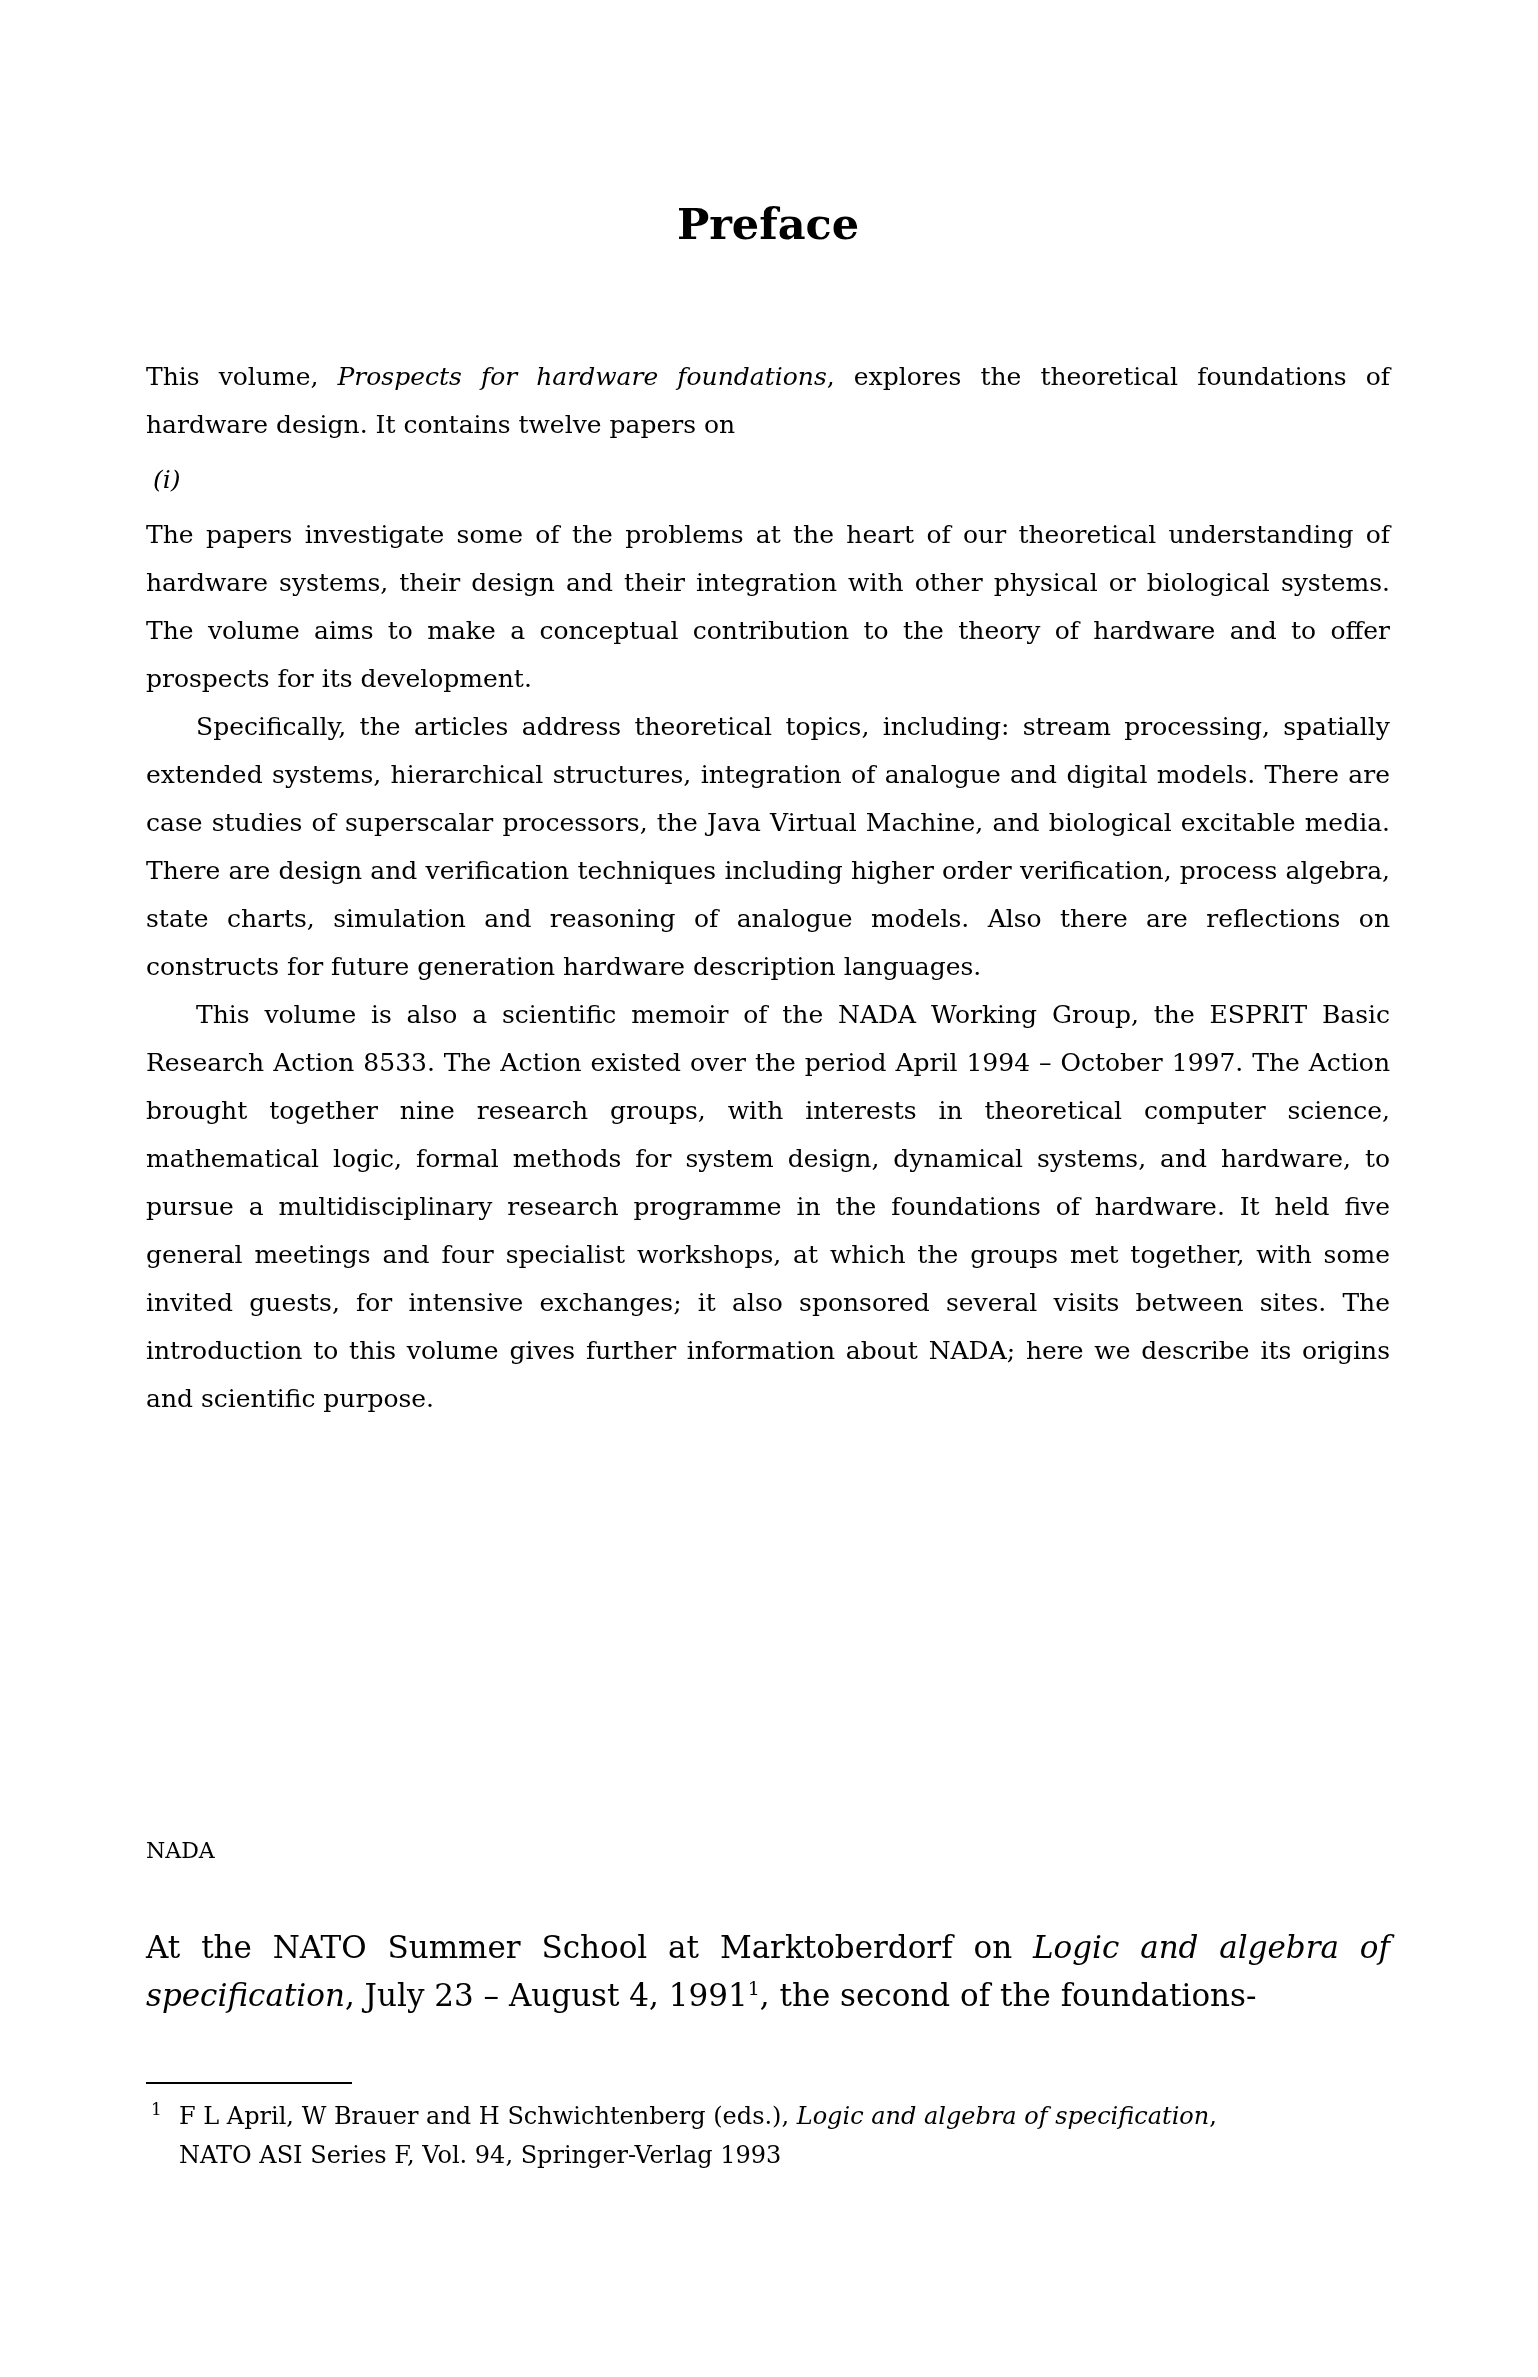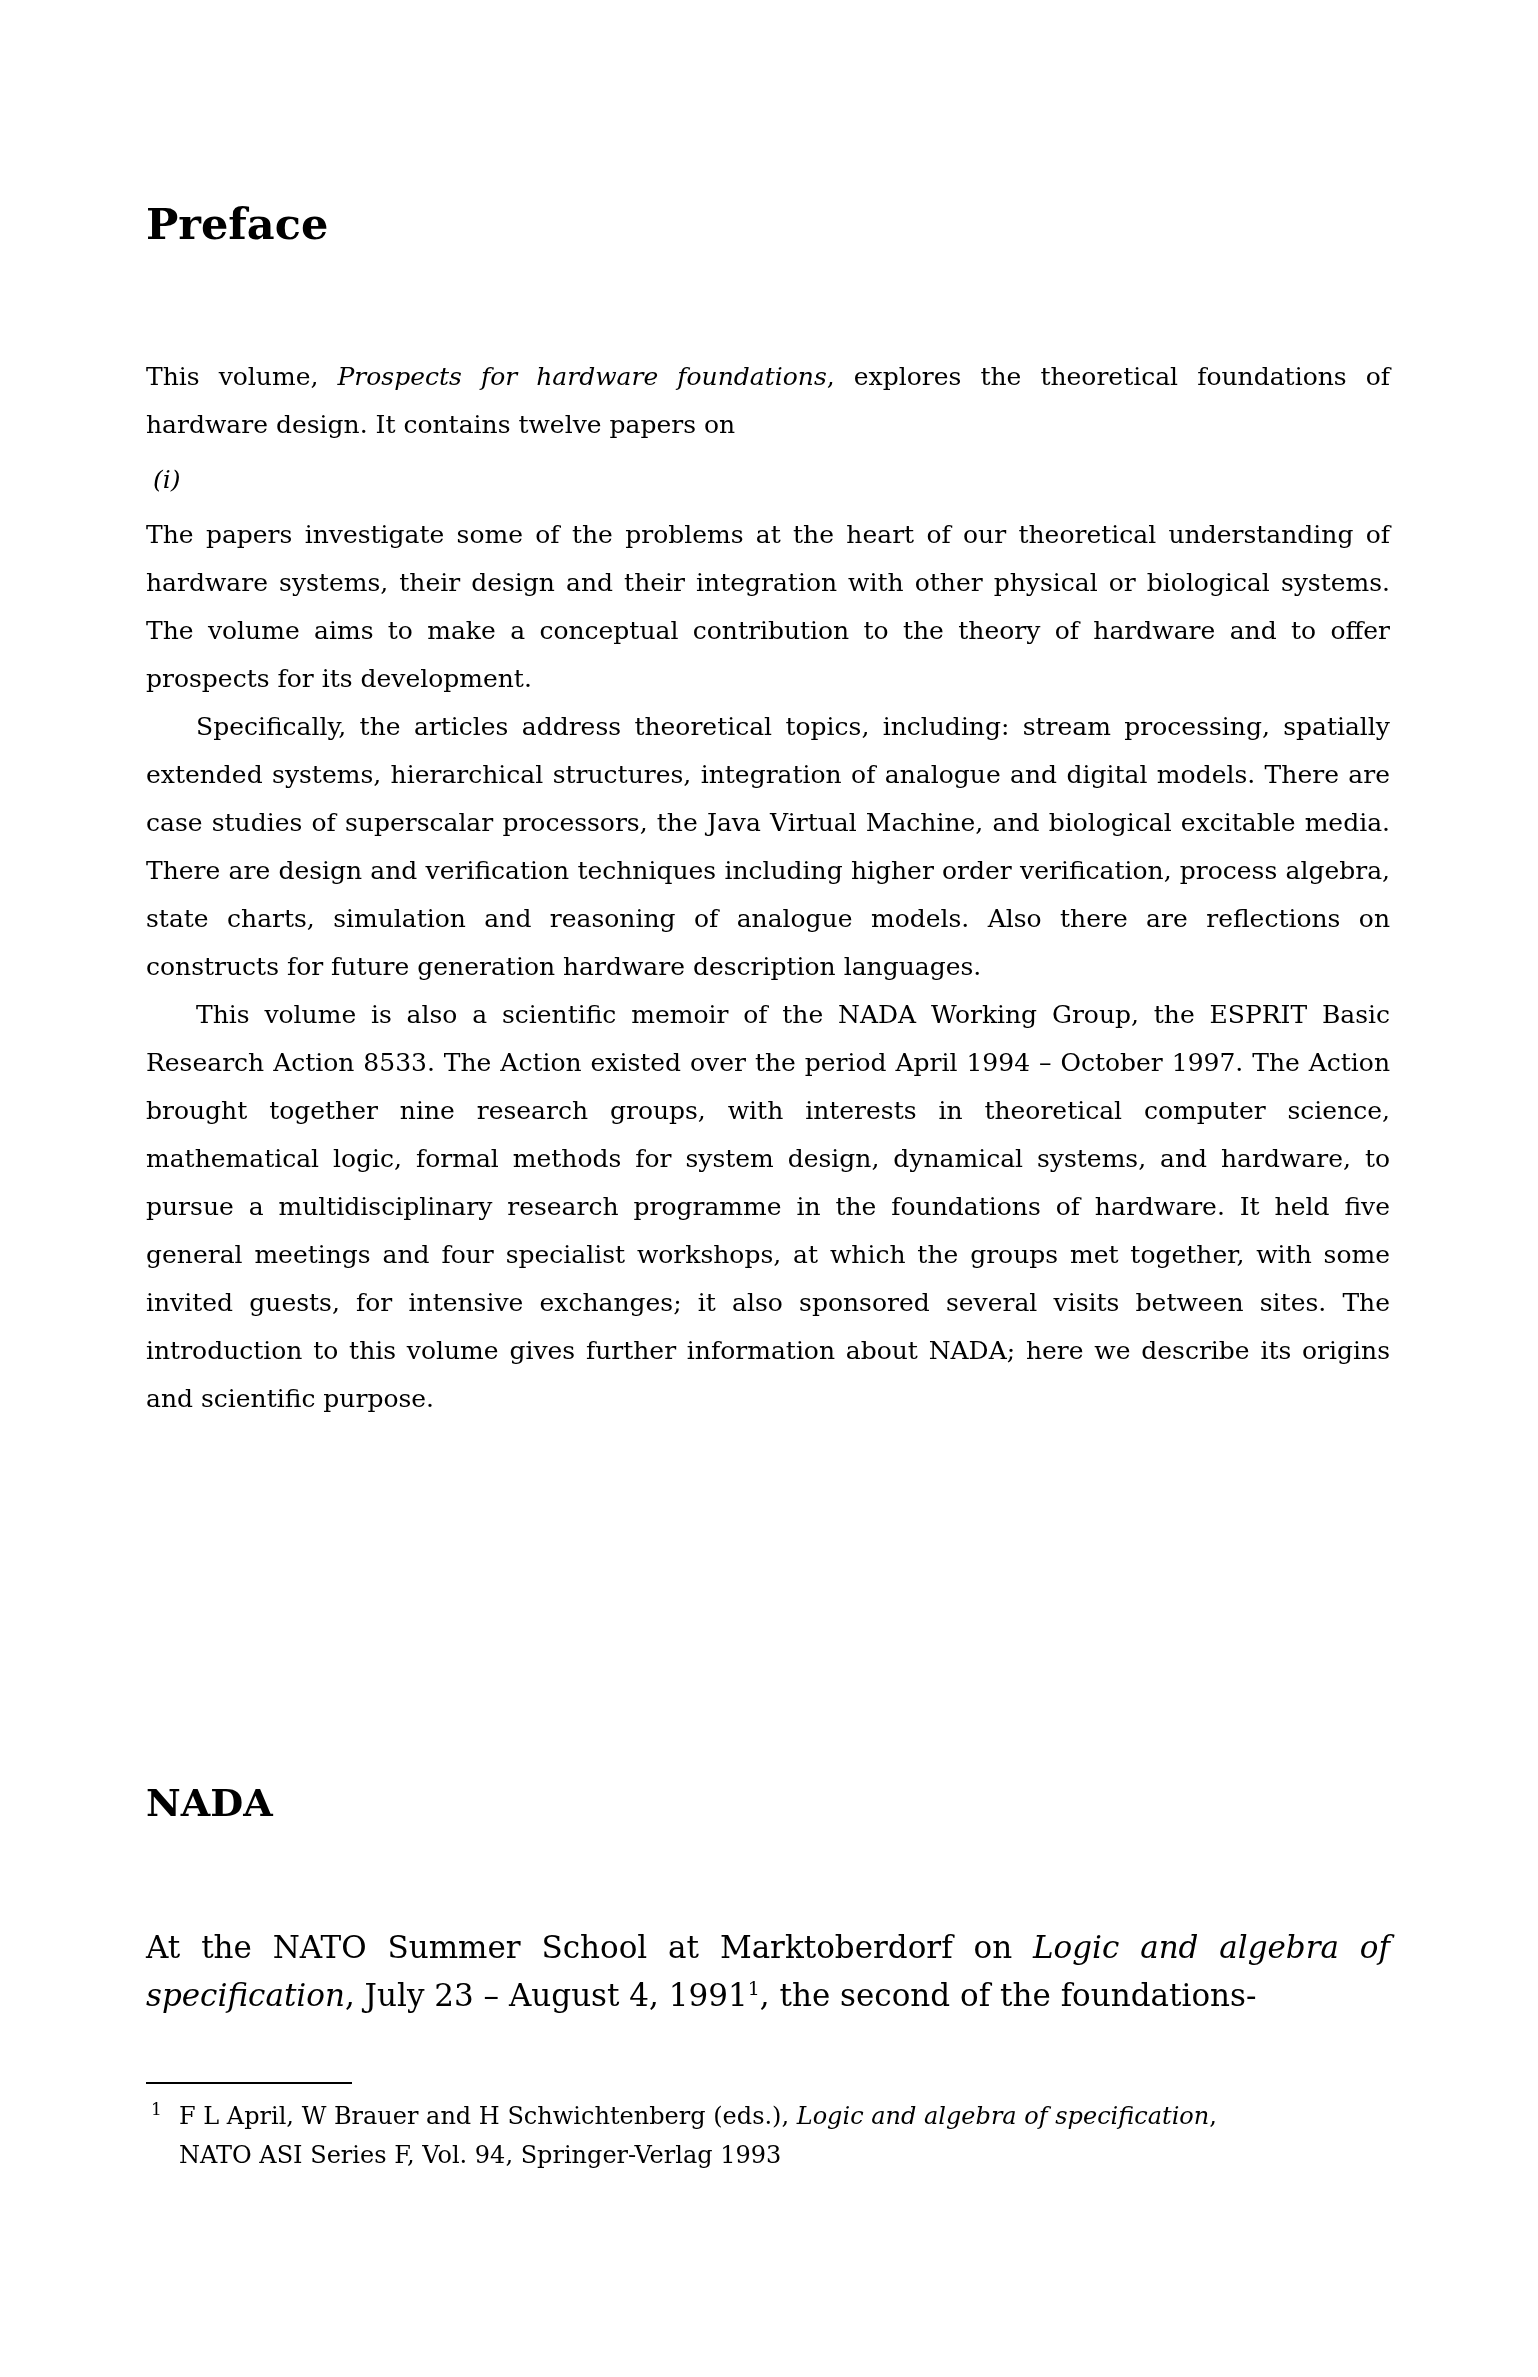--- a/index.html
+++ b/index.html
@@ -1,25 +1,25 @@
 <!DOCTYPE html>
 <html style="font-size:13.7px"><head>
   <meta charset="utf-8">
   <style>
     html, body { margin: 0; padding: 0; background: #ffffff; }
     body { width: 1539px; height: 2377px; position: relative; overflow: hidden; color: #000; }
     .page { position: absolute; left: 146px; top: 0; width: 1244px; font-family: "DejaVu Serif", "Liberation Serif", serif; }
-    .title { position: absolute; left: 0; width: 100%; top: 199px; text-align: left; font-size: 43px; font-weight: bold; }
+    .title { position: absolute; left: 0; width: 100%; top: 199px; text-align: center; font-size: 43px; font-weight: bold; }
     .body { position: absolute; top: 353px; left: 0; width: 100%; font-size: 25px; line-height: 48px; }
     p { margin: 0; text-align: justify; }
     p.indent { text-indent: 50px; }
     ol.items { list-style: none; margin: 6.9px 0 6.9px 0; padding: 0; }
     ol.items li { display: flex; }
     .marker { width: 96px; padding-left: 6.9px; box-sizing: border-box; font-style: italic; flex: none; }
-    .section-heading { position: absolute; top: 1780px; left: 0; font-size: 38px; font-weight: bold; }
+    .section-heading { position: absolute; top: 1838px; left: 0; font-size: 22px; }
     .nada-body { position: absolute; top: 1923px; left: 0; width: 100%; font-size: 31px; line-height: 48px; }
     .fn-rule { position: absolute; top: 2082px; left: 0; width: 206px; height: 1.7px; background: #000; }
     .footnote { position: absolute; top: 2097px; left: 0; width: 100%; font-size: 24px; line-height: 39px; }
     .footnote .fn-line { display: block; padding-left: 33px; position: relative; }
     .footnote sup { position: absolute; left: 5.1px; top: -6.9px; font-size: 17px; }
     .sup { font-size: 19px; vertical-align: super; line-height: 0; }
   </style>
 </head>
 <body>
 

